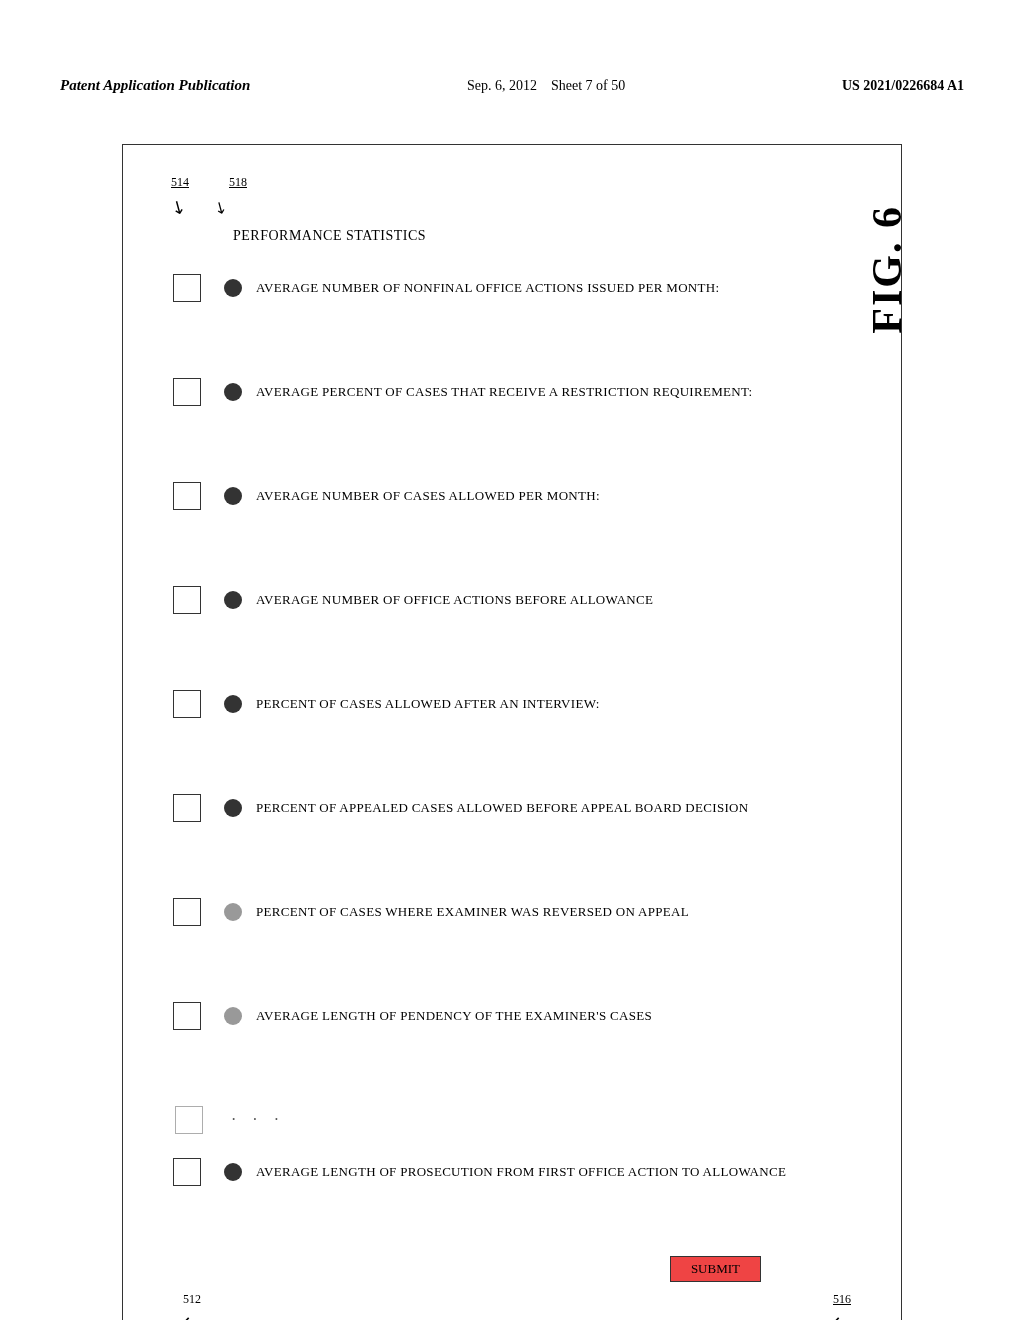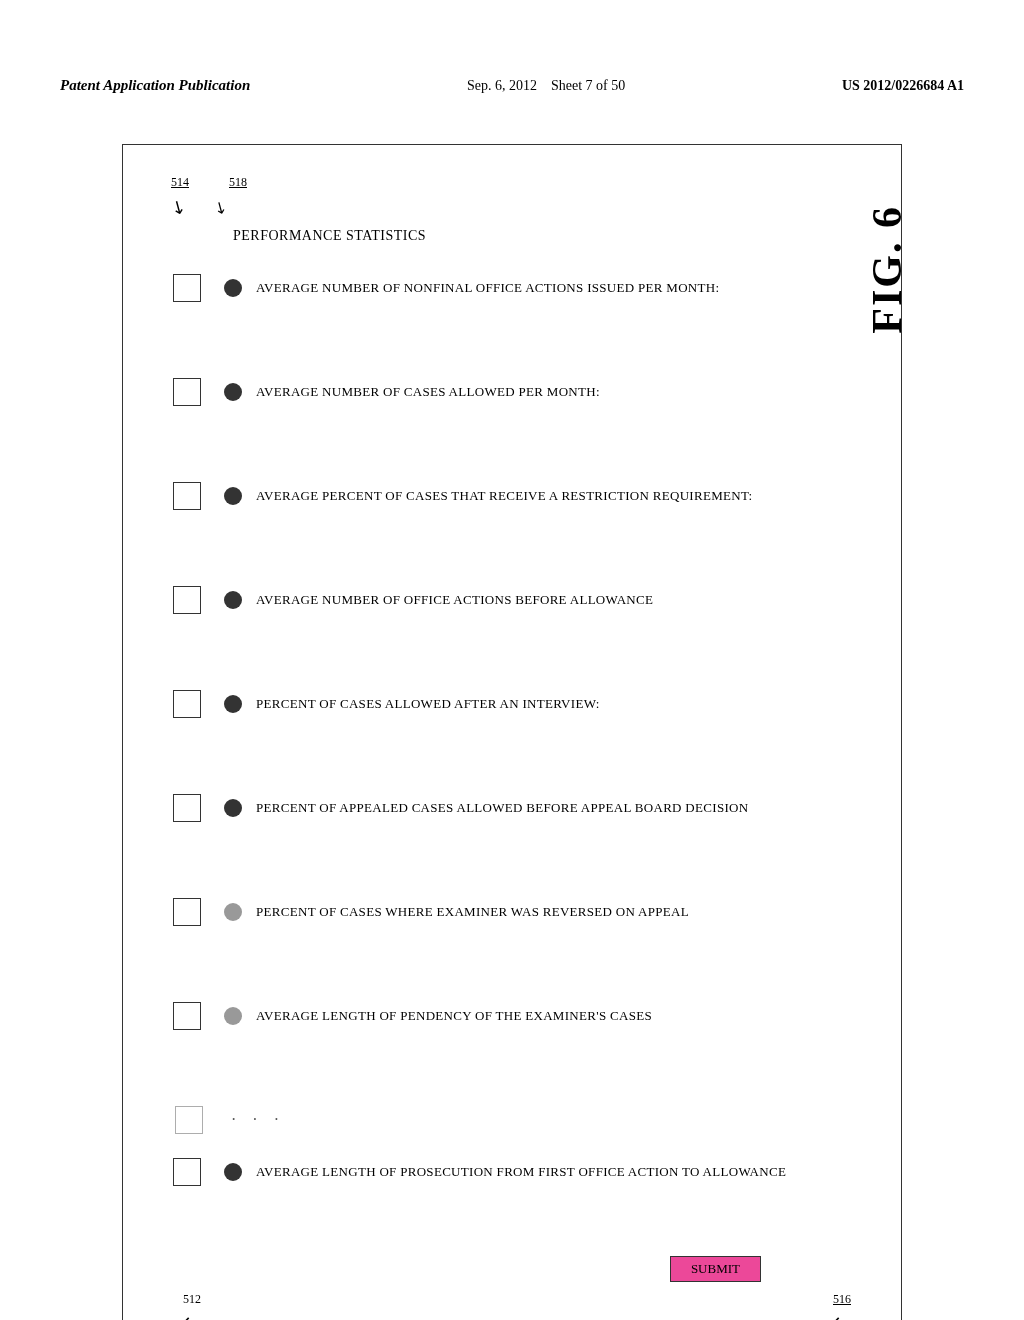--- a/index.html
+++ b/index.html
@@ -116,34 +116,34 @@
       font-size: 13px;
       letter-spacing: 0.3px;
       line-height: 1.3;
       max-width: 550px;
     }
 
     .submit-btn {
       border: 1.5px solid #333;
       padding: 4px 20px;
       font-size: 13px;
-      background: #ec4899;
+      background: #ef4444;
       display: inline-block;
     }
   </style>
 </head>
 <body>
 
 <div class="page-header">
   <div class="header-left">Patent Application Publication</div>
   <div class="header-center">
     <span>Sep. 6, 2012</span>&nbsp;&nbsp;&nbsp;
     <span>Sheet 7 of 50</span>
   </div>
-  <div class="header-right">US 2012/0226684 A1</div>
+  <div class="header-right">US 2021/0226684 A1</div>
 </div>
 
 <div class="main-content">
 
   <div class="figure-box">
 
     <div class="fig-label">FIG. 6</div>
 
     <div style="display:flex; align-items:flex-end; margin-left: 18px; margin-bottom: 6px; font-size:12px; position:relative;text-decoration:underline;">
       <span style="margin-right:40px;">514</span>
@@ -161,27 +161,27 @@
 
       <div class="checklist-item">
         <div class="checkbox"></div>
         <div class="bullet-dot"></div>
         <div class="item-text">AVERAGE NUMBER OF NONFINAL OFFICE ACTIONS ISSUED PER MONTH:</div>
       </div>
 
       <div class="checklist-item">
         <div class="checkbox"></div>
         <div class="bullet-dot"></div>
+        <div class="item-text">AVERAGE PERCENT OF CASES THAT RECEIVE A RESTRICTION REQUIREMENT:</div>
+      </div>
+
+      <div class="checklist-item">
+        <div class="checkbox"></div>
+        <div class="bullet-dot"></div>
         <div class="item-text">AVERAGE NUMBER OF CASES ALLOWED PER MONTH:</div>
-      </div>
-
-      <div class="checklist-item">
-        <div class="checkbox"></div>
-        <div class="bullet-dot"></div>
-        <div class="item-text">AVERAGE PERCENT OF CASES THAT RECEIVE A RESTRICTION REQUIREMENT:</div>
       </div>
 
       <div class="checklist-item">
         <div class="checkbox"></div>
         <div class="bullet-dot"></div>
         <div class="item-text">AVERAGE NUMBER OF OFFICE ACTIONS BEFORE ALLOWANCE</div>
       </div>
 
       <div class="checklist-item">
         <div class="checkbox"></div>

